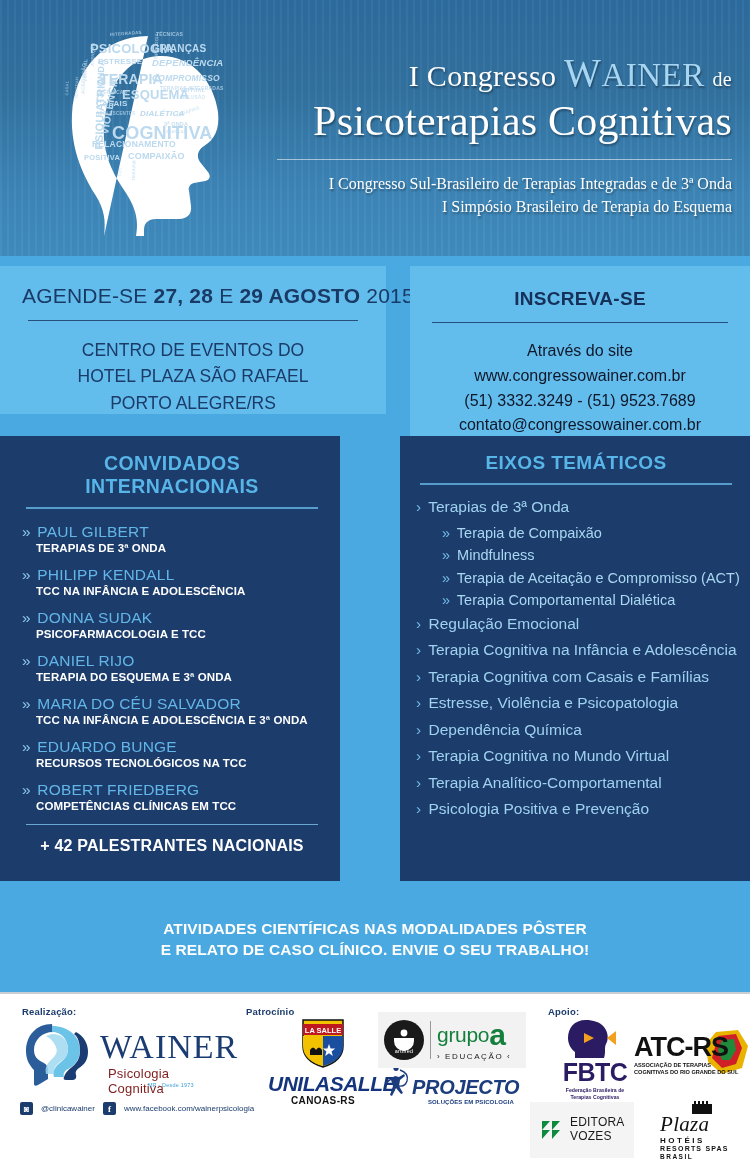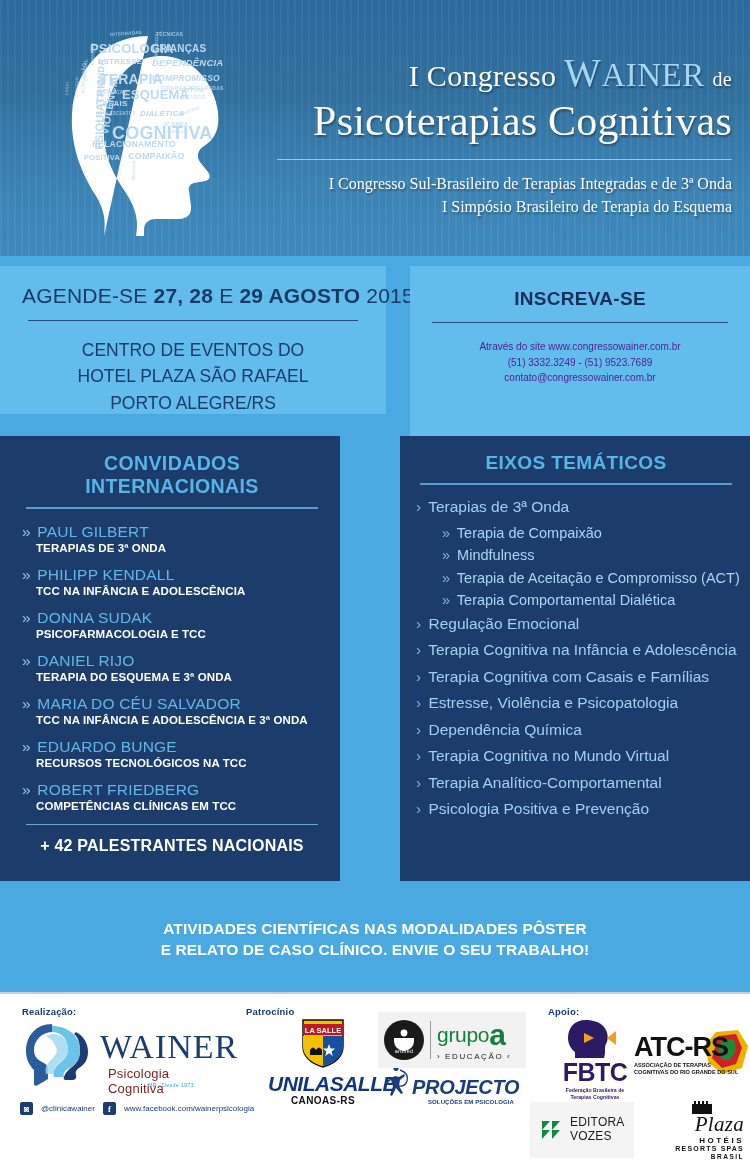--- a/index.html
+++ b/index.html
@@ -144,23 +144,23 @@
     height: 188px;
     padding: 22px 16px 0 16px;
   }
   .reg-head {
     font-size: 19px;
     font-weight: bold;
     color: #17305a;
     letter-spacing: .3px;
   }
   .reg-body {
-    font-size: 10px;
+    font-size: 16px;
     line-height: 1.55;
-    color: #4c1d95;
+    color: #0f172a;
   }
 
   
   .cols {
     position: relative;
     height: 470px;
   }
   .panel-dark {
     position: absolute;
     background: #1c3c6c;
@@ -494,21 +494,21 @@
     line-height: 1.15;
     letter-spacing: .2px;
   }
 
   
   .plaza {
     position: absolute;
     left: 660px;
     top: 106px;
     width: 84px;
-    text-align: right;
+    text-align: left;
     color: #111;
   }
   .plaza-word {
     font-family: "Liberation Serif", serif;
     font-style: italic;
     font-size: 21px;
     letter-spacing: .3px;
     line-height: 1;
   }
   .plaza-sub1 {

